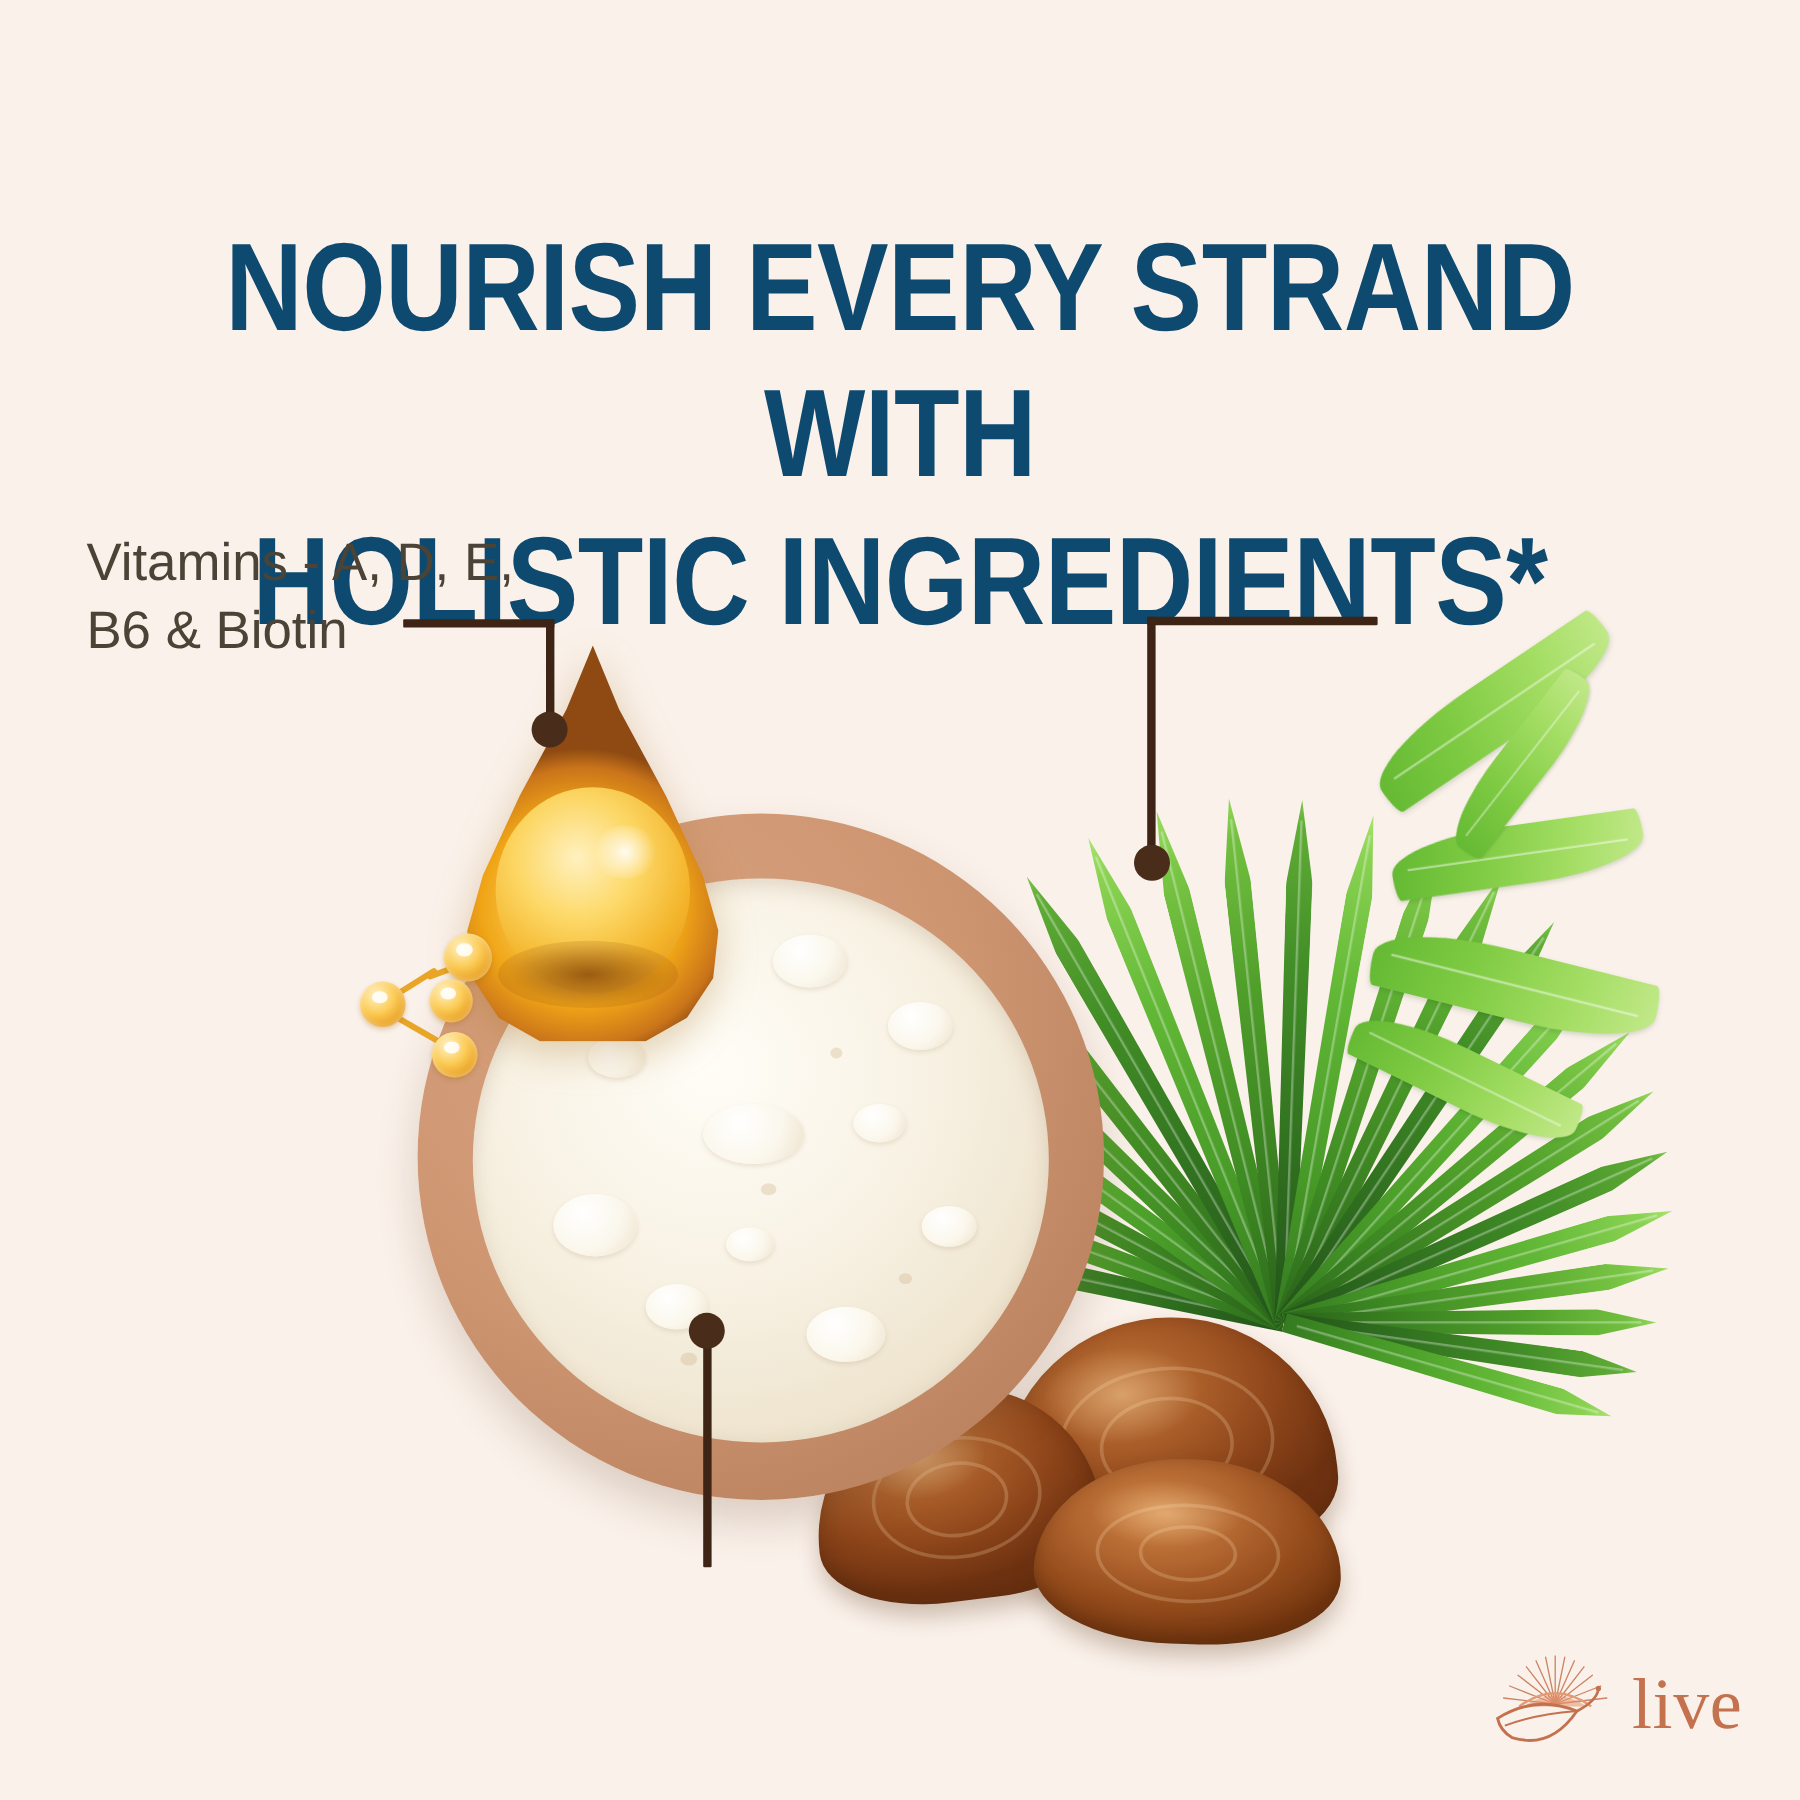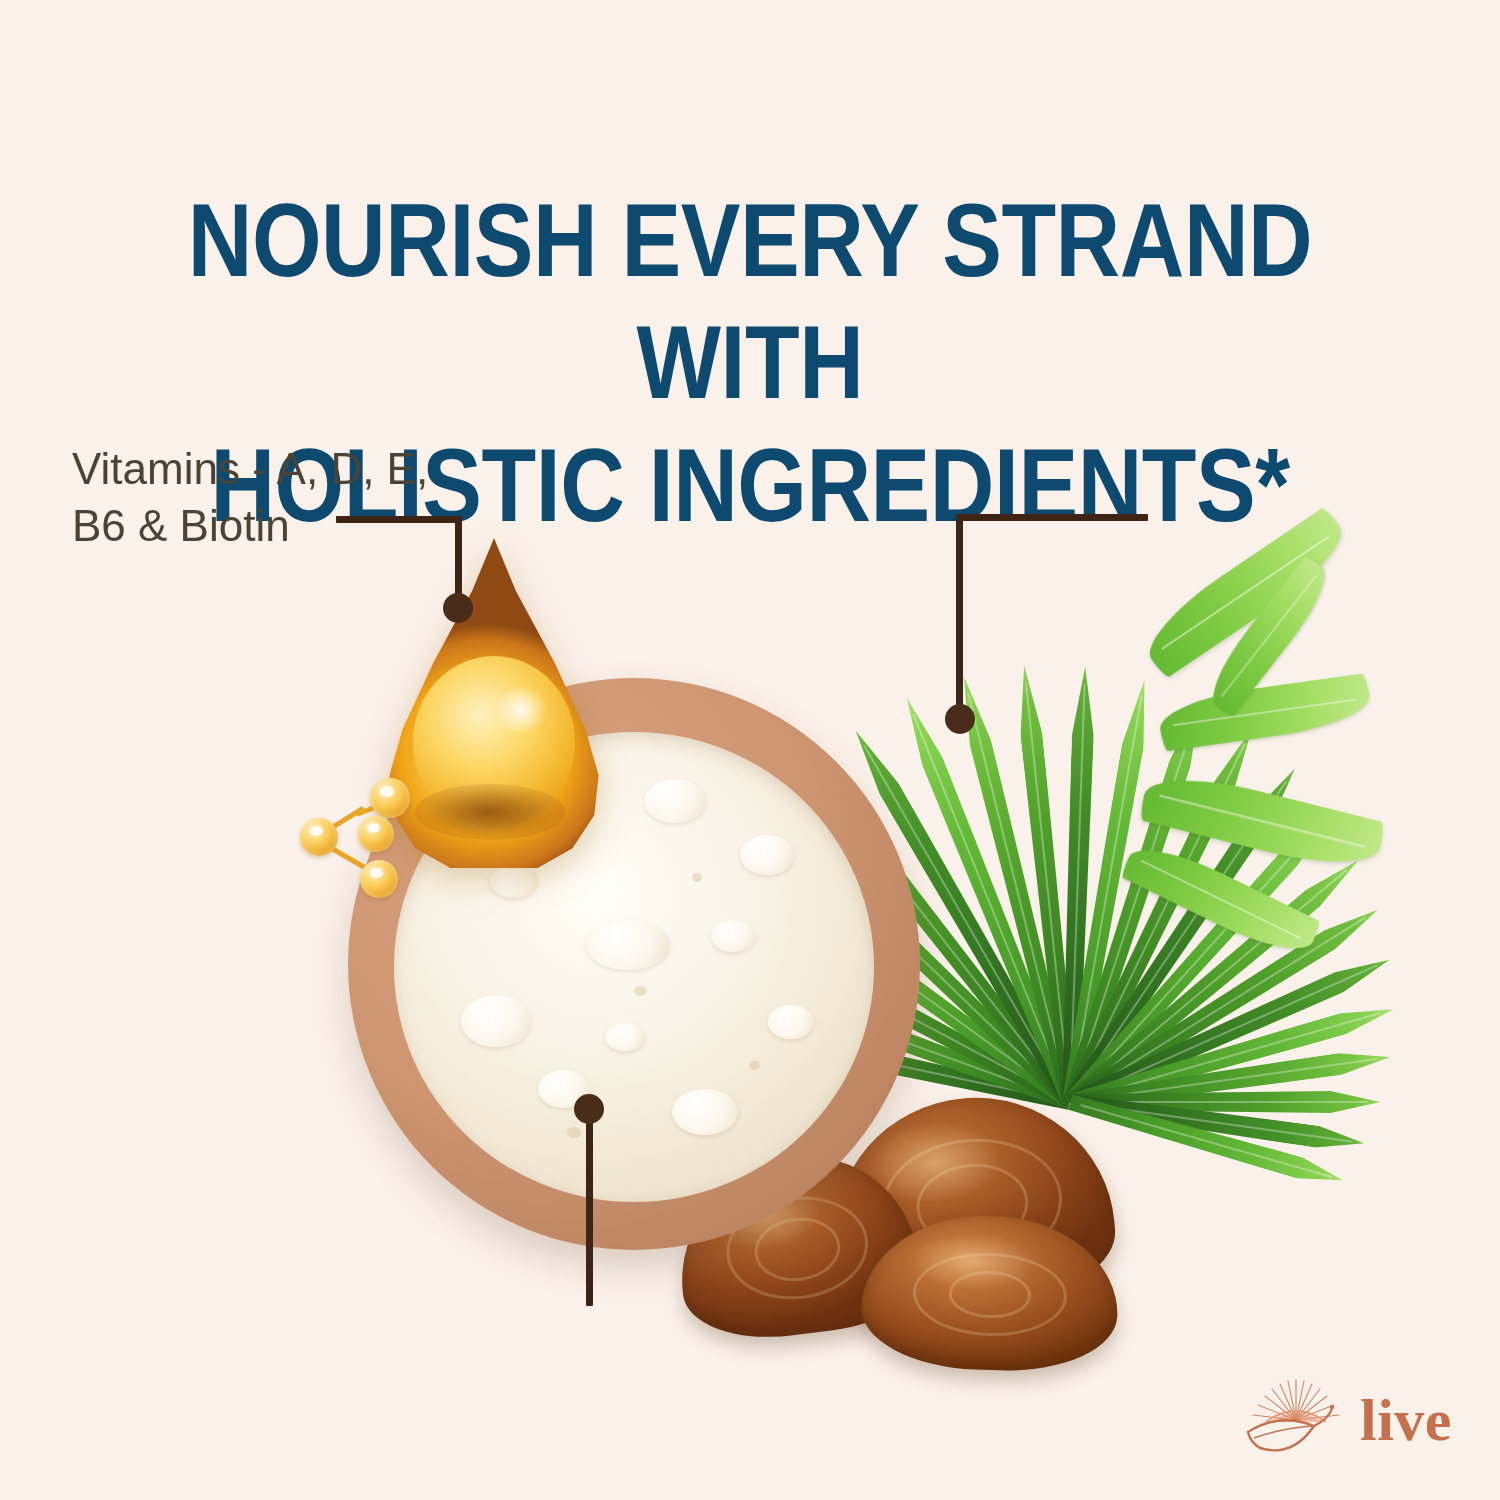--- a/index.html
+++ b/index.html
@@ -206,21 +206,21 @@
   }
   #reishi-front {
     left:862px; top:656px; width:256px; height:154px;
     border-radius:52% 52% 48% 48% / 66% 66% 40% 40%;
     transform:rotate(2deg);
     background:radial-gradient(ellipse 70% 70% at 40% 30%,
         #CE8443 0%, #B26630 38%, #954C1C 70%, #74360F 100%);
   }
 
   
-  #logo { position:absolute; right:48px; bottom:34px; display:flex; align-items:center; gap:8px;font-weight:bold; }
+  #logo { position:absolute; right:48px; bottom:34px; display:flex; align-items:center; gap:8px; }
   #logo-mark { position:relative; width:112px; height:92px; flex:0 0 auto; }
   #logo-text { display:flex; flex-direction:column; line-height:0.90; }
   #logo-text .lt {
     font-family:"Liberation Serif", serif;
     font-size:60px;
     color:#C4714E;
     letter-spacing:0.5px;
   }
   #logo-text .lt.two { font-size:60px; position:relative; }
   #logo-reg {

